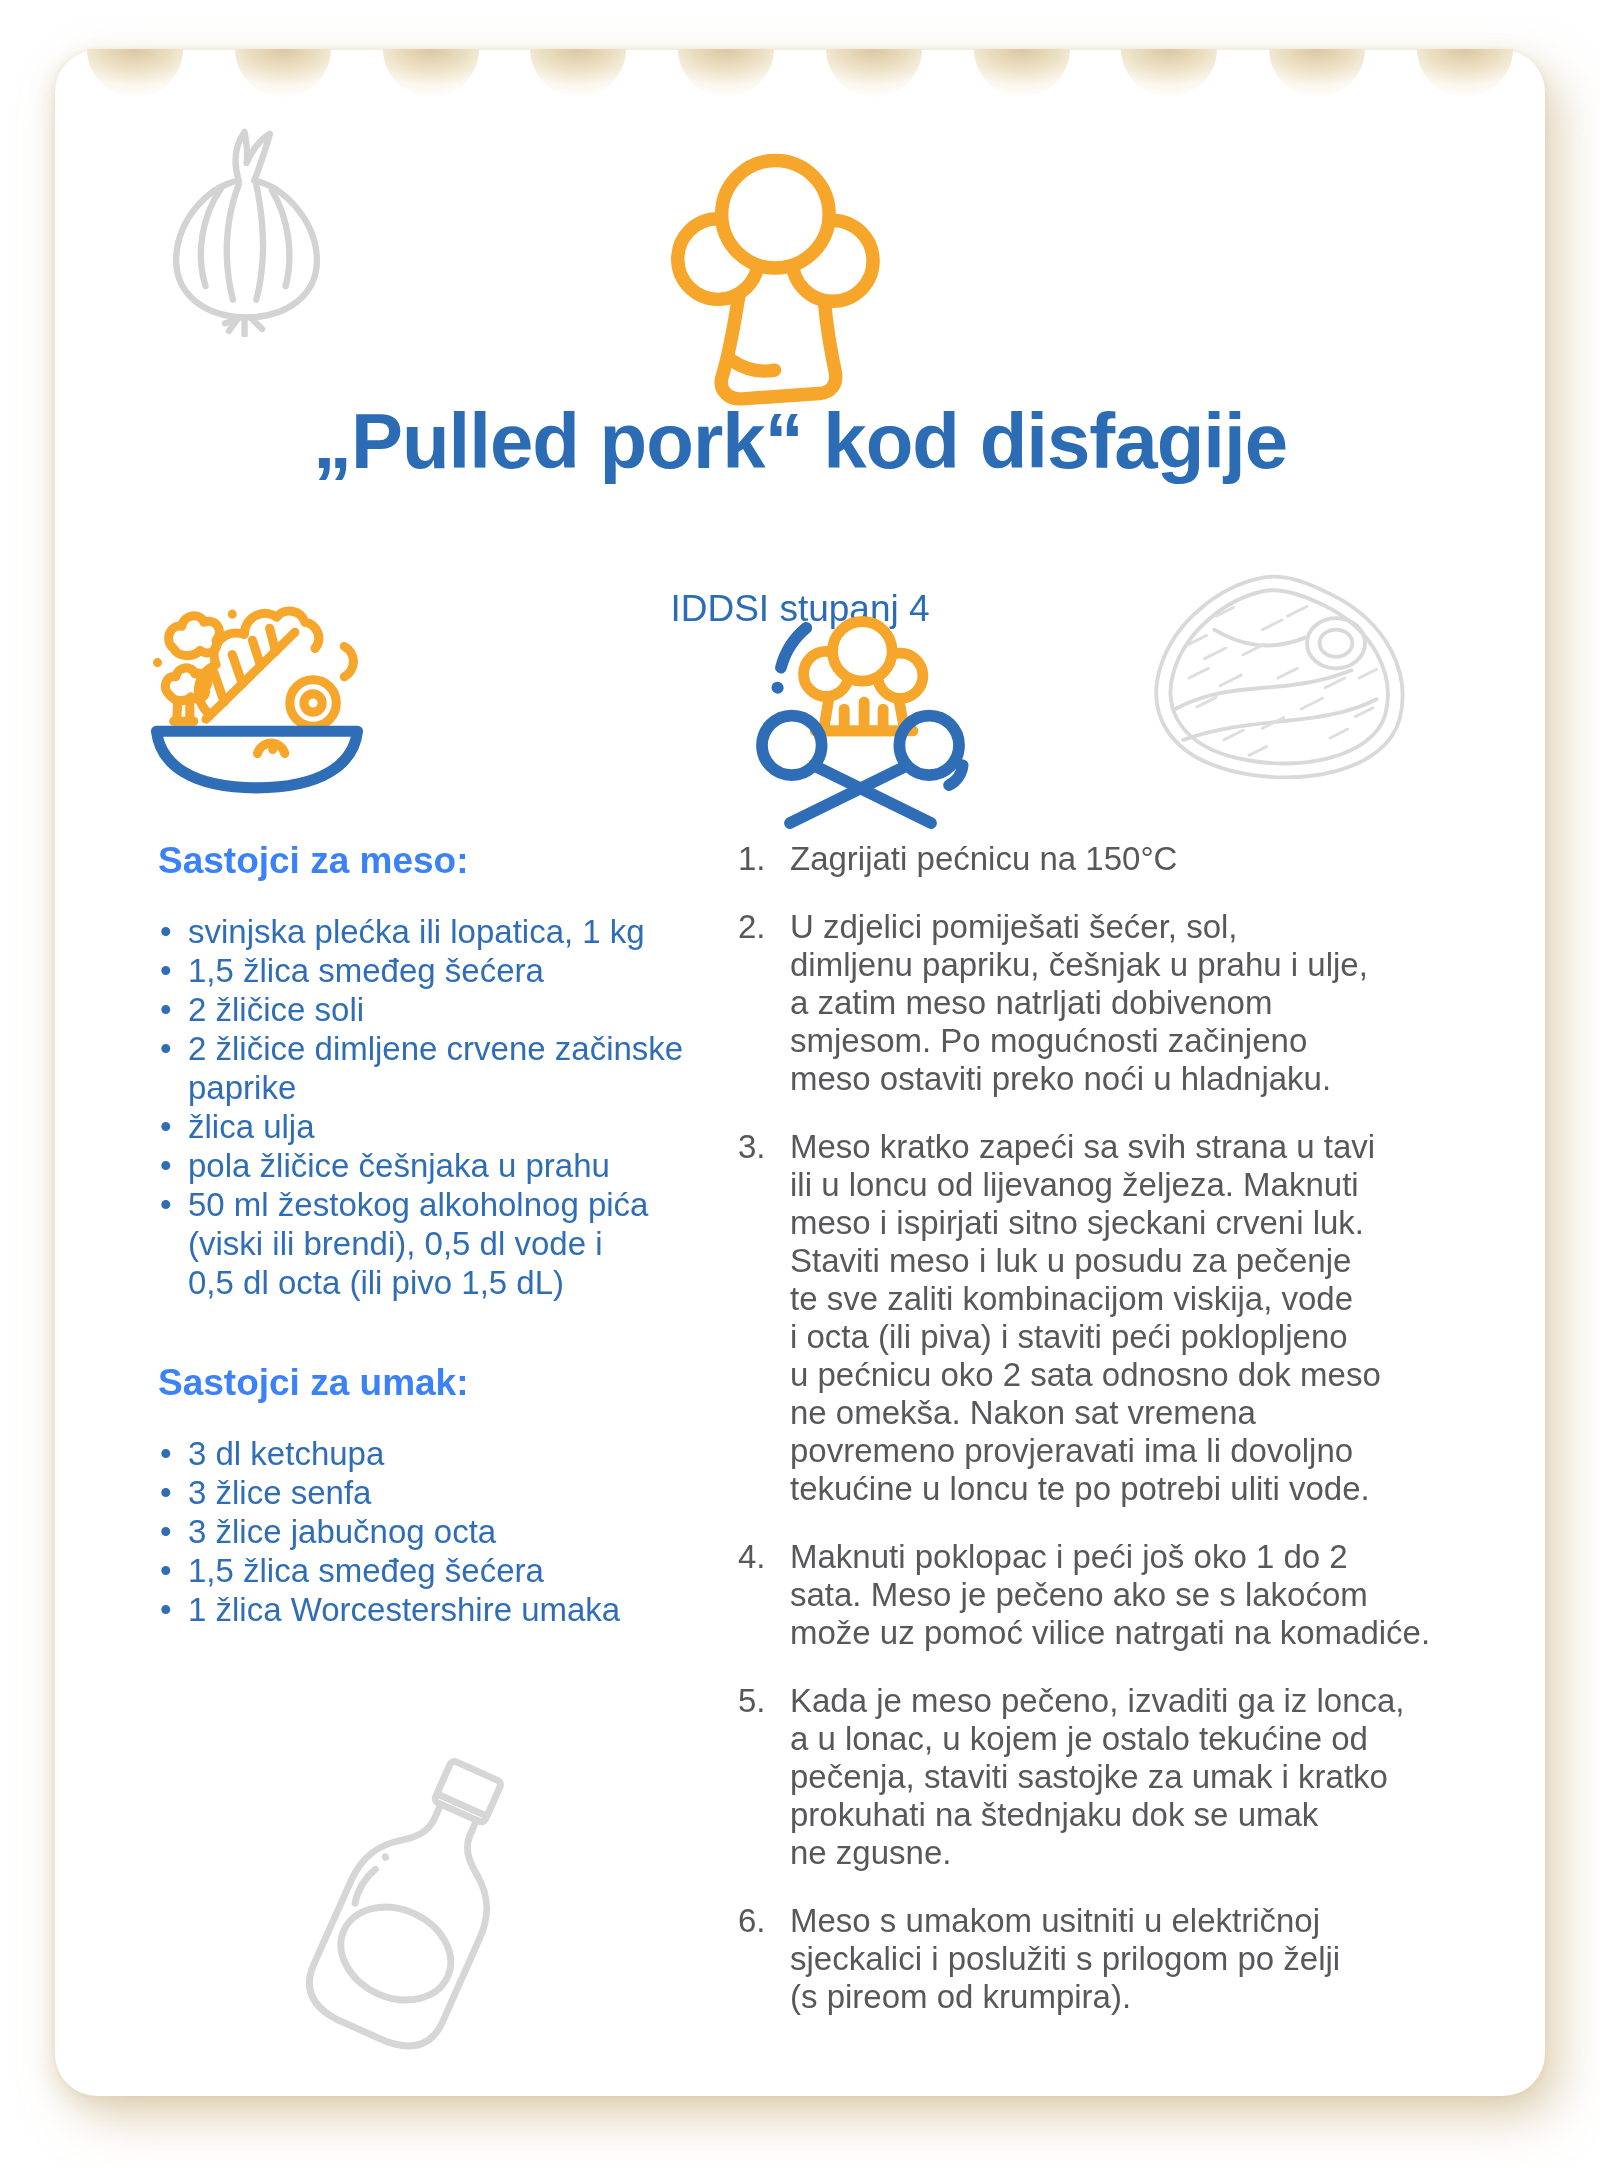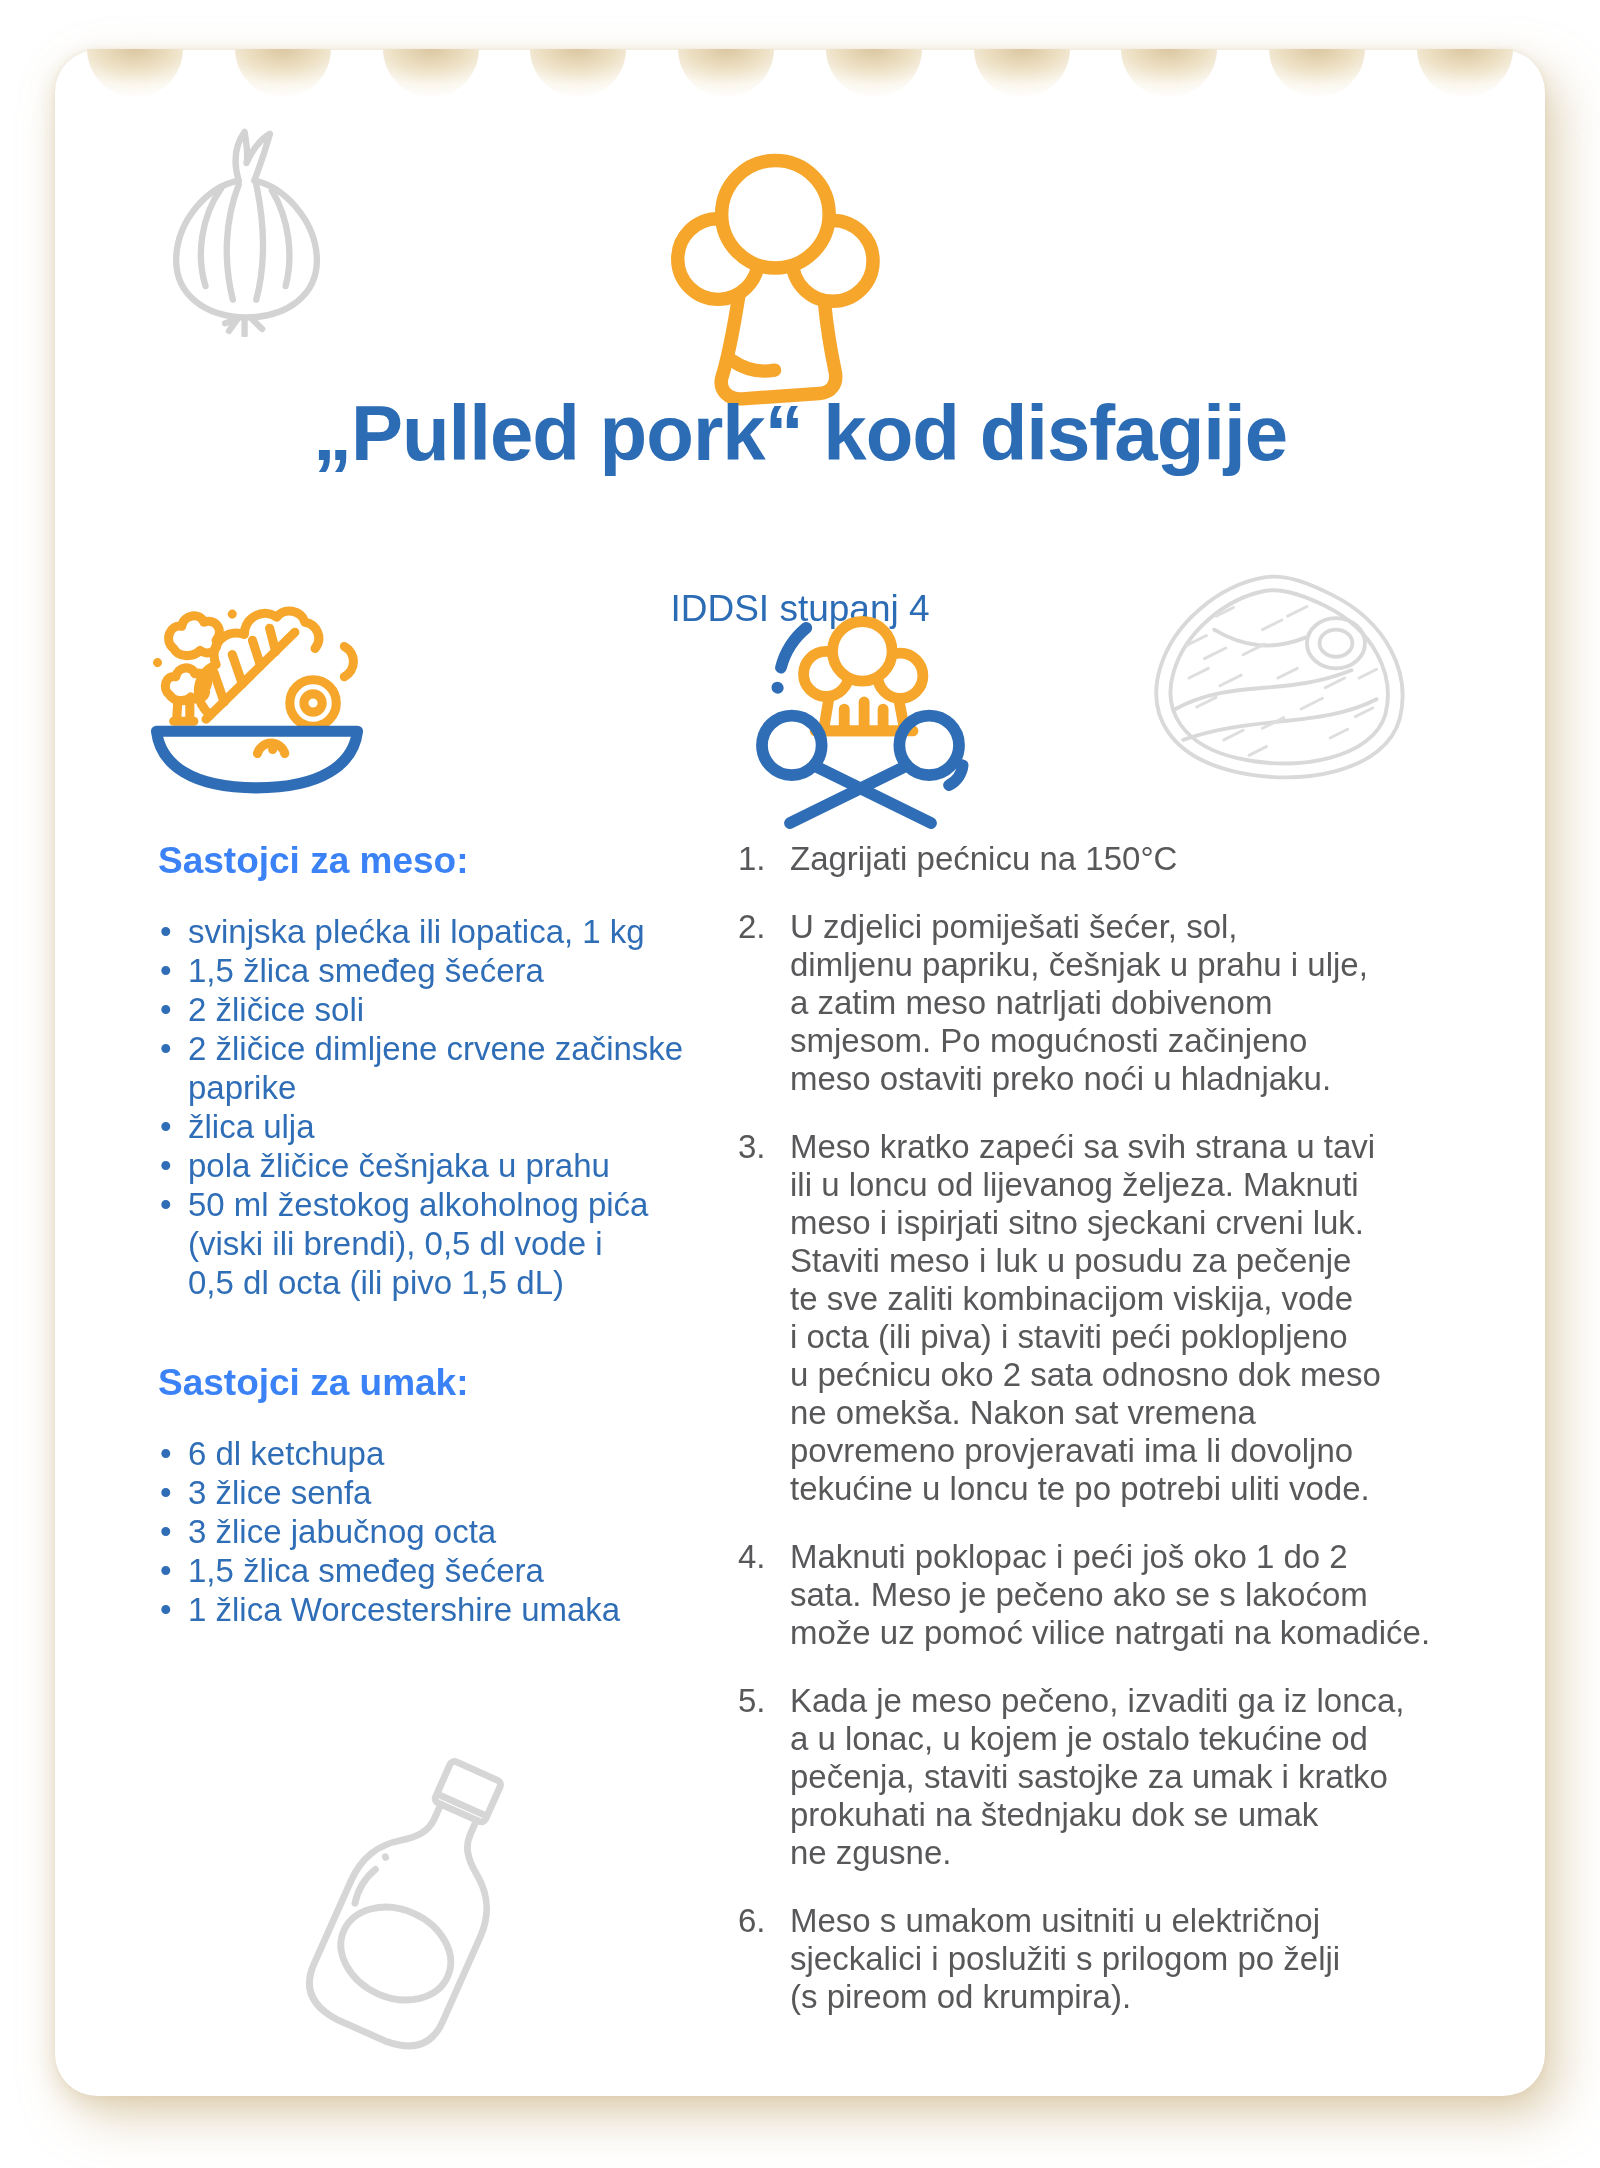--- a/index.html
+++ b/index.html
@@ -15,21 +15,21 @@
   .scallops {
     position:absolute; top:-1px; left:32px; right:32px;
     display:flex; justify-content:space-between;
   }
   .notch {
     width:96px; height:48px; border-radius:0 0 96px 96px;
     background: radial-gradient(ellipse 100% 105% at 50% 0%, #dbc7a1 0%, #ecdfc2 38%, #fbf7ee 72%, #ffffff 100%);
   }
   .abs { position:absolute; }
   .page-title {
-    position:absolute; top:338px; left:0; right:0; text-align:center;
+    position:absolute; top:346px; left:0; right:0; text-align:center;
     font-size:78px; font-weight:700; letter-spacing:-1px; color:#2b6cb5; white-space:nowrap;
   }
   .page-subtitle {
     position:absolute; top:494px; left:0; right:0; text-align:center;
     font-size:37px; color:#2b6cb5;margin-top:44px;
   }
   .columns { position:absolute; left:103px; top:790px; display:flex; }
   .col-left  { width:580px; }
   .col-right { width:742px; }
   .sec-heading {
@@ -165,21 +165,21 @@
         <div class="ing">2 žličice dimljene crvene začinske
 paprike</div>
         <div class="ing">žlica ulja</div>
         <div class="ing">pola žličice češnjaka u prahu</div>
         <div class="ing">50 ml žestokog alkoholnog pića
 (viski ili brendi), 0,5 dl vode i
 0,5 dl octa (ili pivo 1,5 dL)</div>
       </div>
       <div class="sec-heading umak">Sastojci za umak:</div>
       <div>
-        <div class="ing">6 dl ketchupa</div>
+        <div class="ing">3 dl ketchupa</div>
         <div class="ing">3 žlice senfa</div>
         <div class="ing">3 žlice jabučnog octa</div>
         <div class="ing">1,5 žlica smeđeg šećera</div>
         <div class="ing">1 žlica Worcestershire umaka</div>
       </div>
     </div>
 
     <div class="col-right">
       <div>
         <div class="step">

